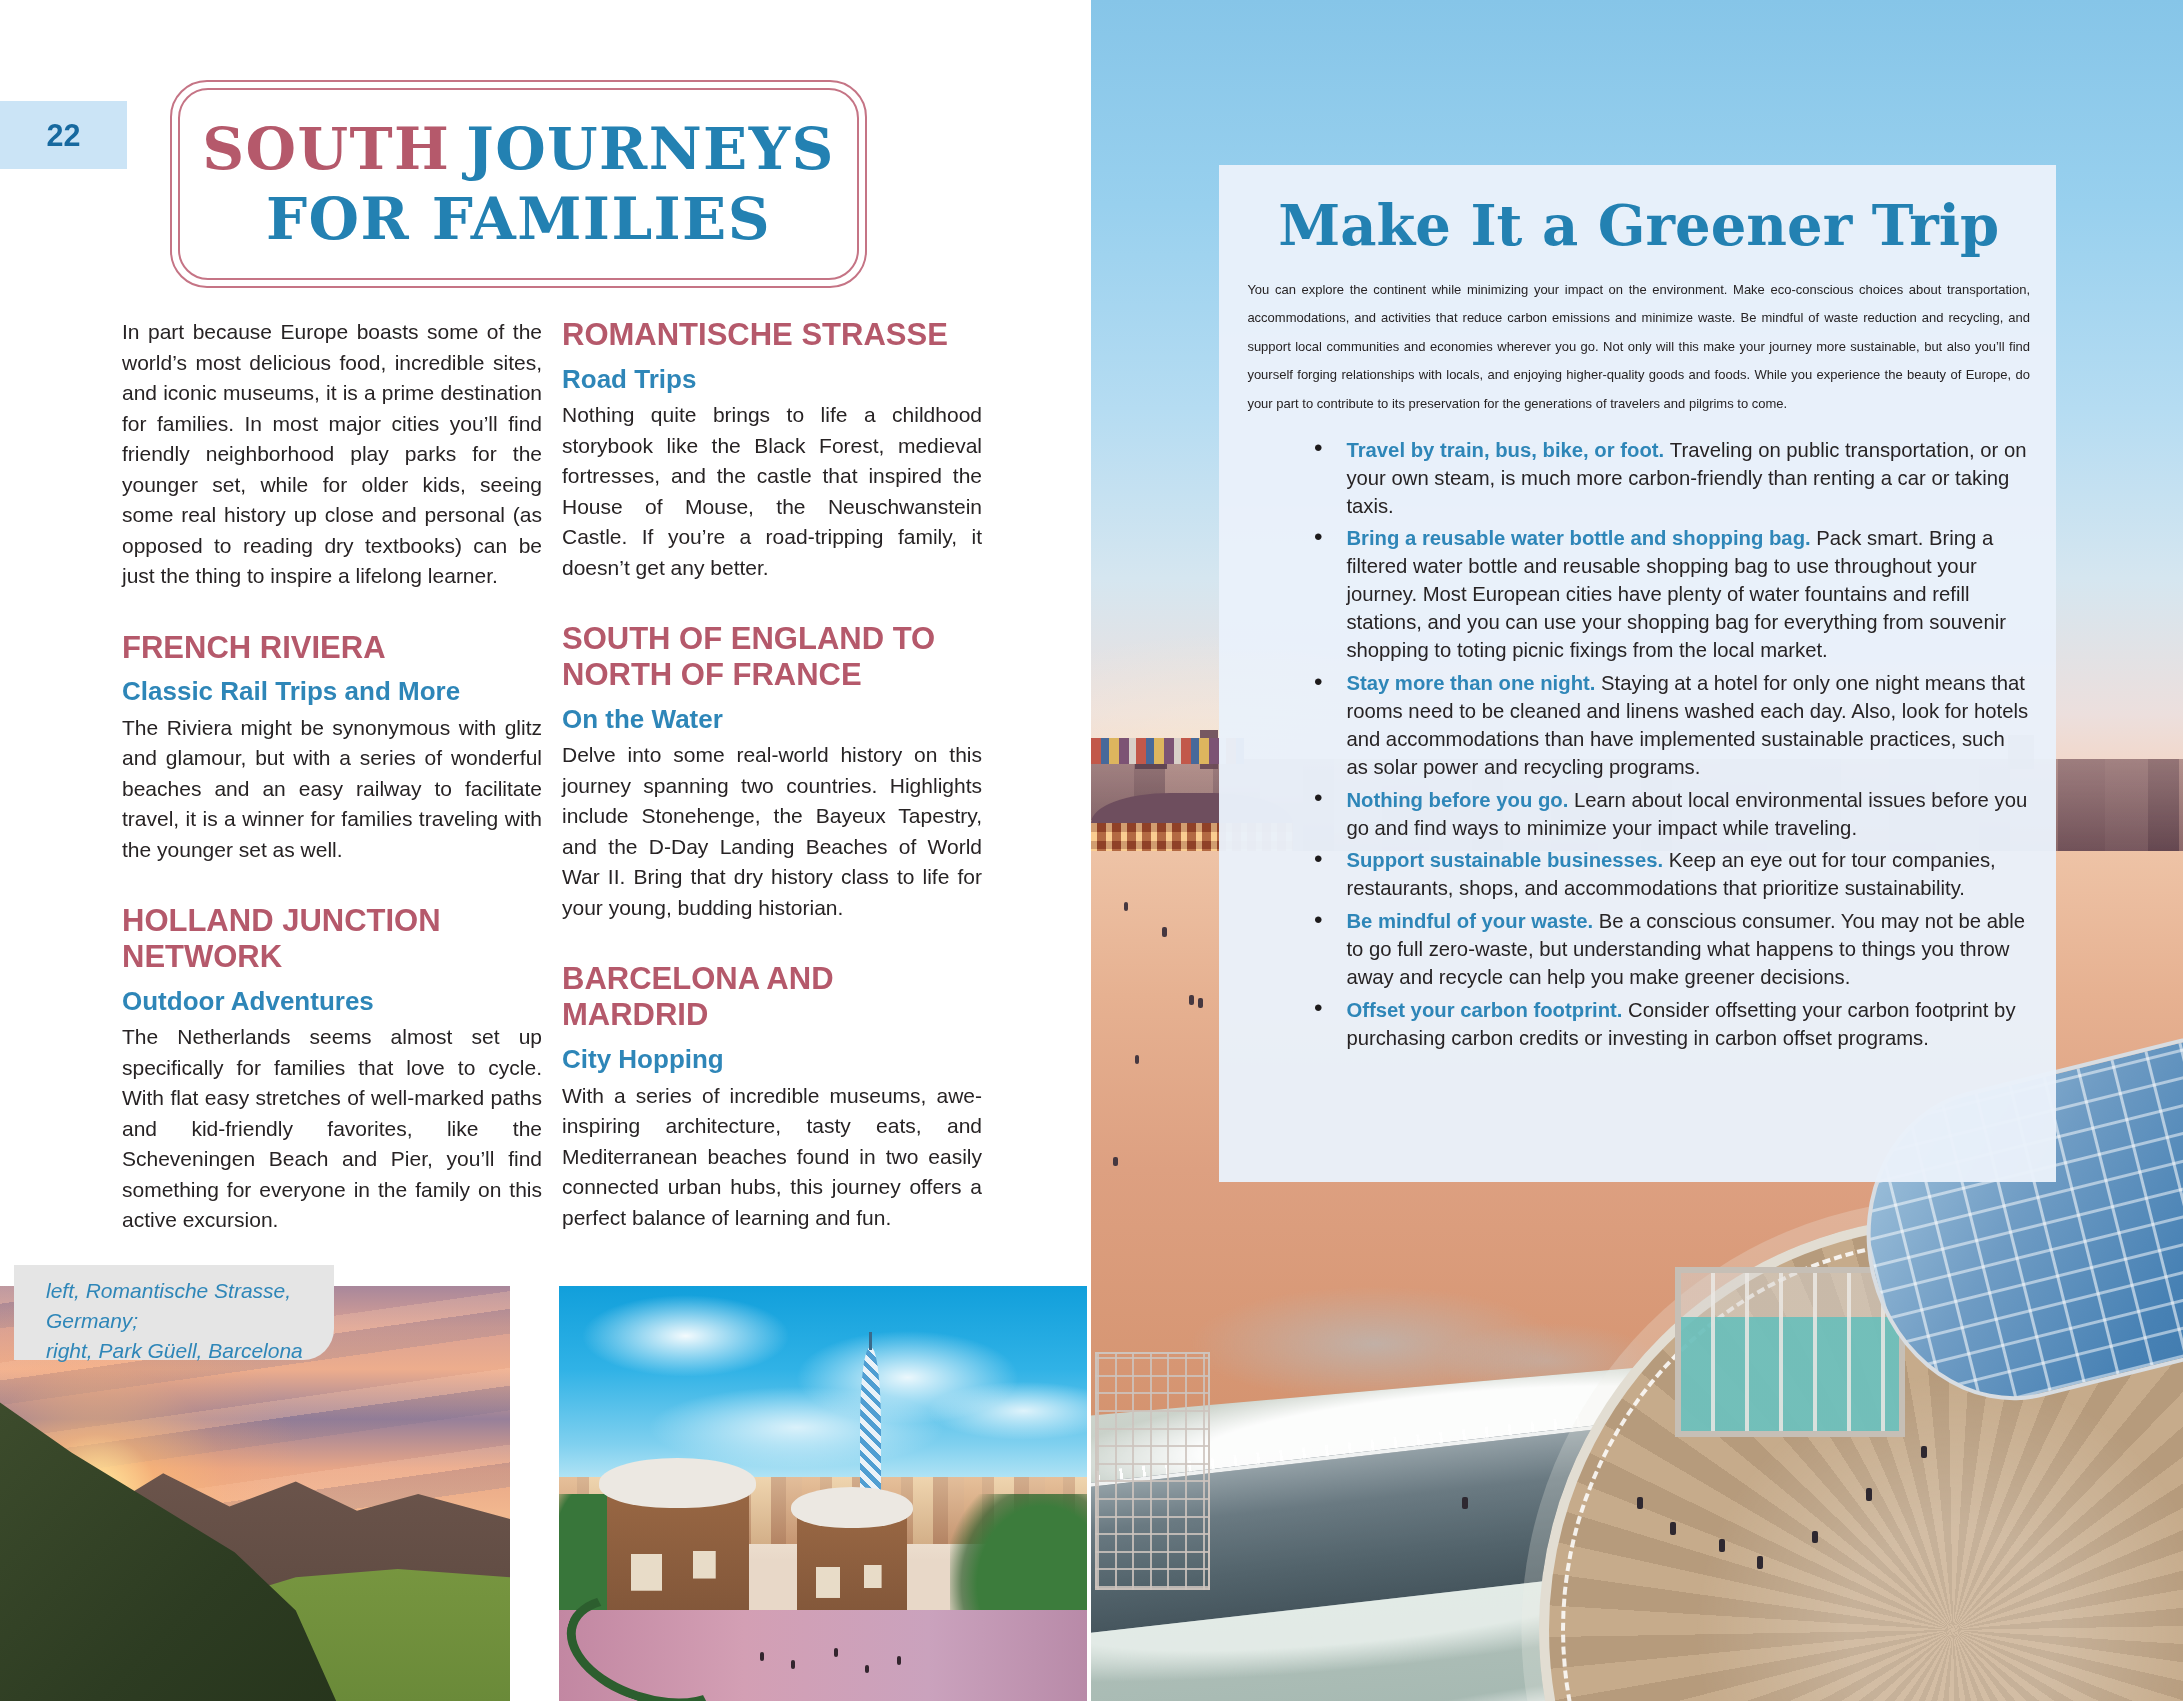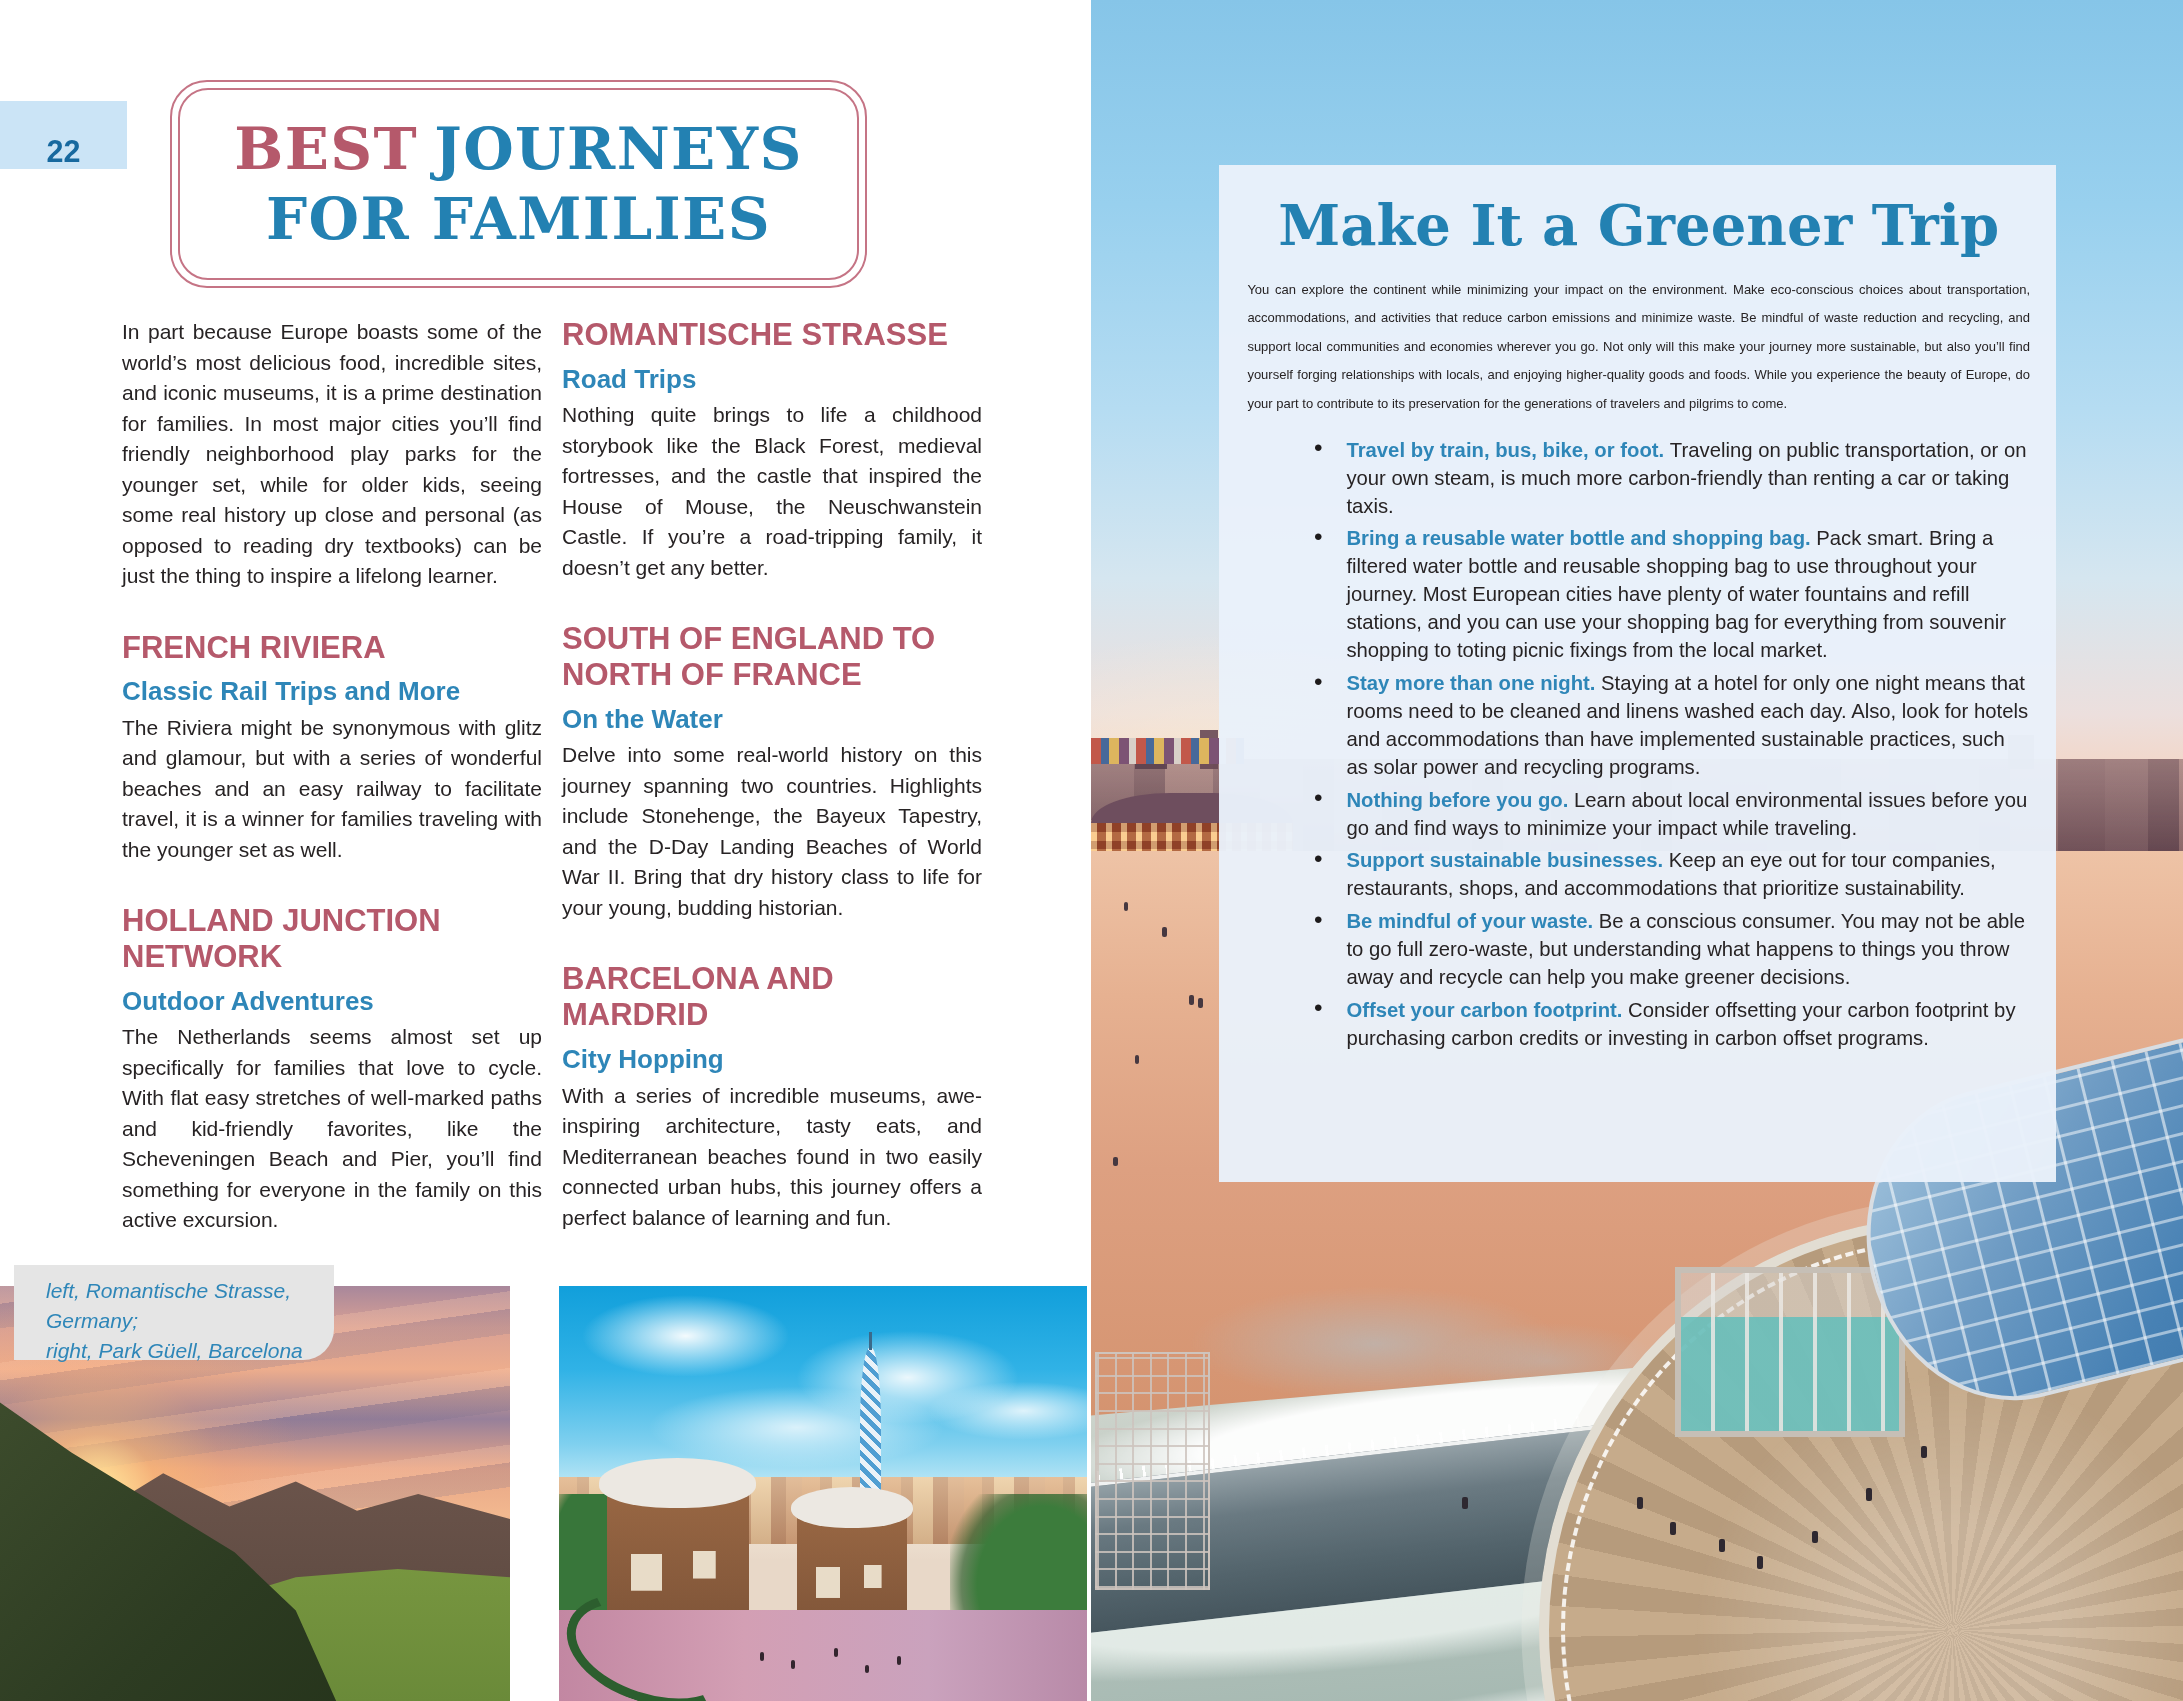--- a/index.html
+++ b/index.html
@@ -4,21 +4,21 @@
 <style>
   html,body{margin:0;padding:0;background:#888;}
   .spread{position:relative;width:2183px;height:1701px;background:#ffffff;overflow:hidden;
           font-family:"Liberation Sans",sans-serif;color:var(--body,#272324);}
   .layer{position:absolute;inset:0;}
 
   
   .left-page{position:absolute;left:0;top:0;width:1091px;height:1701px;background:#fff;}
 
   .page-tab{position:absolute;left:0;top:101px;width:127px;height:68px;background:var(--tab_bg,#cbe4f6);
-            display:flex;align-items:flex-end;justify-content:center;}
+            display:flex;align-items:center;justify-content:center;}
   .page-tab span{font-weight:700;font-size:30.5px;color:var(--tab_text,#17699f);}
 
   .title-box{position:absolute;left:170px;top:80px;width:697px;height:208px;box-sizing:border-box;
              border:2px solid var(--border_rose,#c57485);border-radius:37px;padding:6.1px;}
   .title-box-inner{width:100%;height:100%;box-sizing:border-box;border:2px solid var(--border_rose,#c57485);
              border-radius:30px;display:flex;flex-direction:column;align-items:center;justify-content:center;}
   .title-line{font-family:"DejaVu Serif",serif;font-weight:700;font-size:58px;line-height:70px;letter-spacing:1.4px;white-space:nowrap;}
   .title-accent{color:var(--rose,#b5596b);margin-right:16.2px;}
   .title-main{color:var(--title_blue,#2381b2);}
 
@@ -145,21 +145,21 @@
 
   <div class="left-page">
 
     <div class="page-tab">
       <span>22</span>
     </div>
 
     <div class="title-box">
       <div class="title-box-inner">
         <div class="title-line">
-          <span class="title-accent">BEST</span><span class="title-main">JOURNEYS</span>
+          <span class="title-accent">SOUTH</span><span class="title-main">JOURNEYS</span>
         </div>
         <div class="title-line title-main">FOR FAMILIES</div>
       </div>
     </div>
 
     <div class="columns">
       <div class="col">
         <p class="bodytxt">In part because Europe boasts some of the world’s most delicious food, incredible sites, and iconic museums, it is a prime destination for families. In most major cities you’ll find friendly neighborhood play parks for the younger set, while for older kids, seeing some real history up close and personal (as opposed to reading dry textbooks) can be just the thing to inspire a lifelong learner.</p>
         <section>
           <h3>FRENCH RIVIERA</h3>

